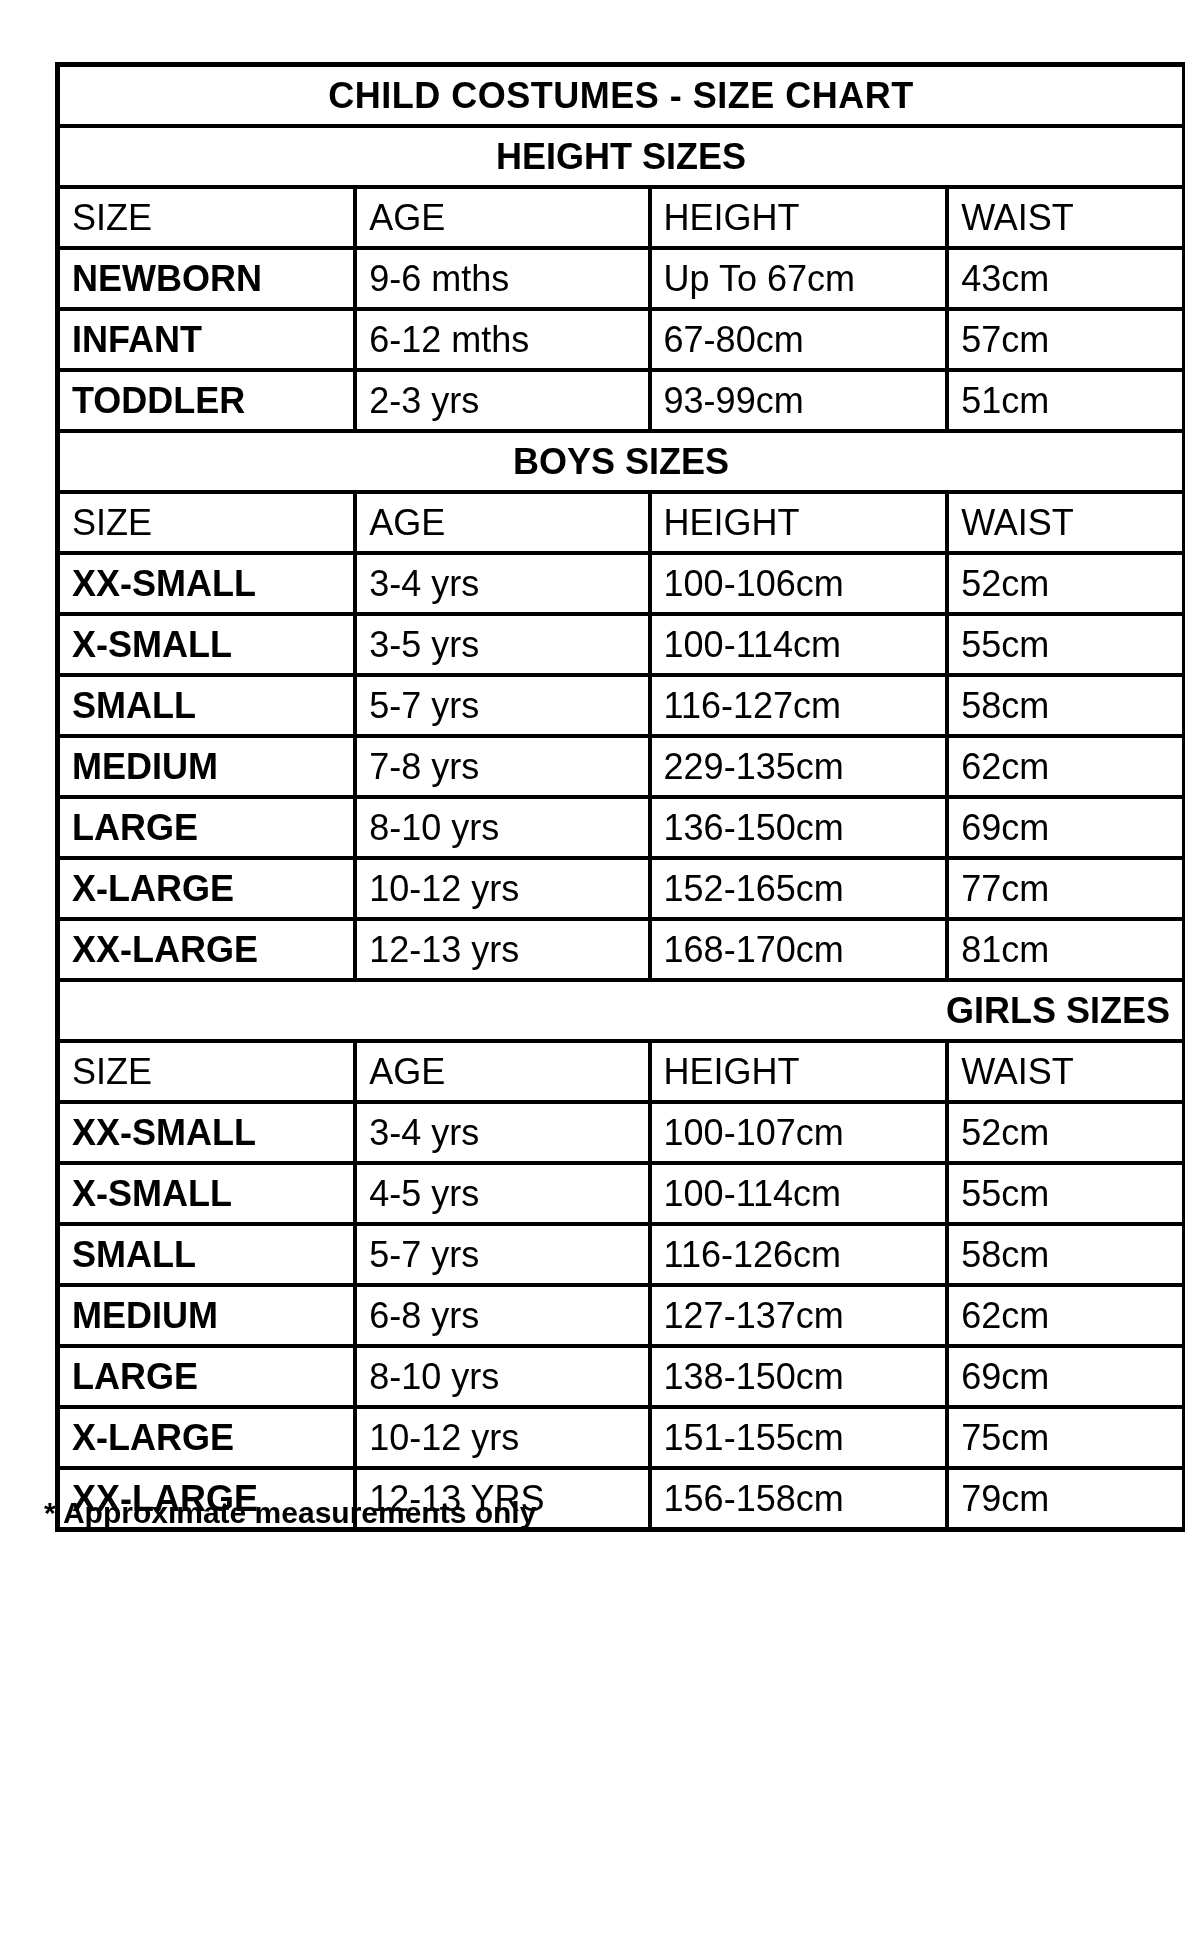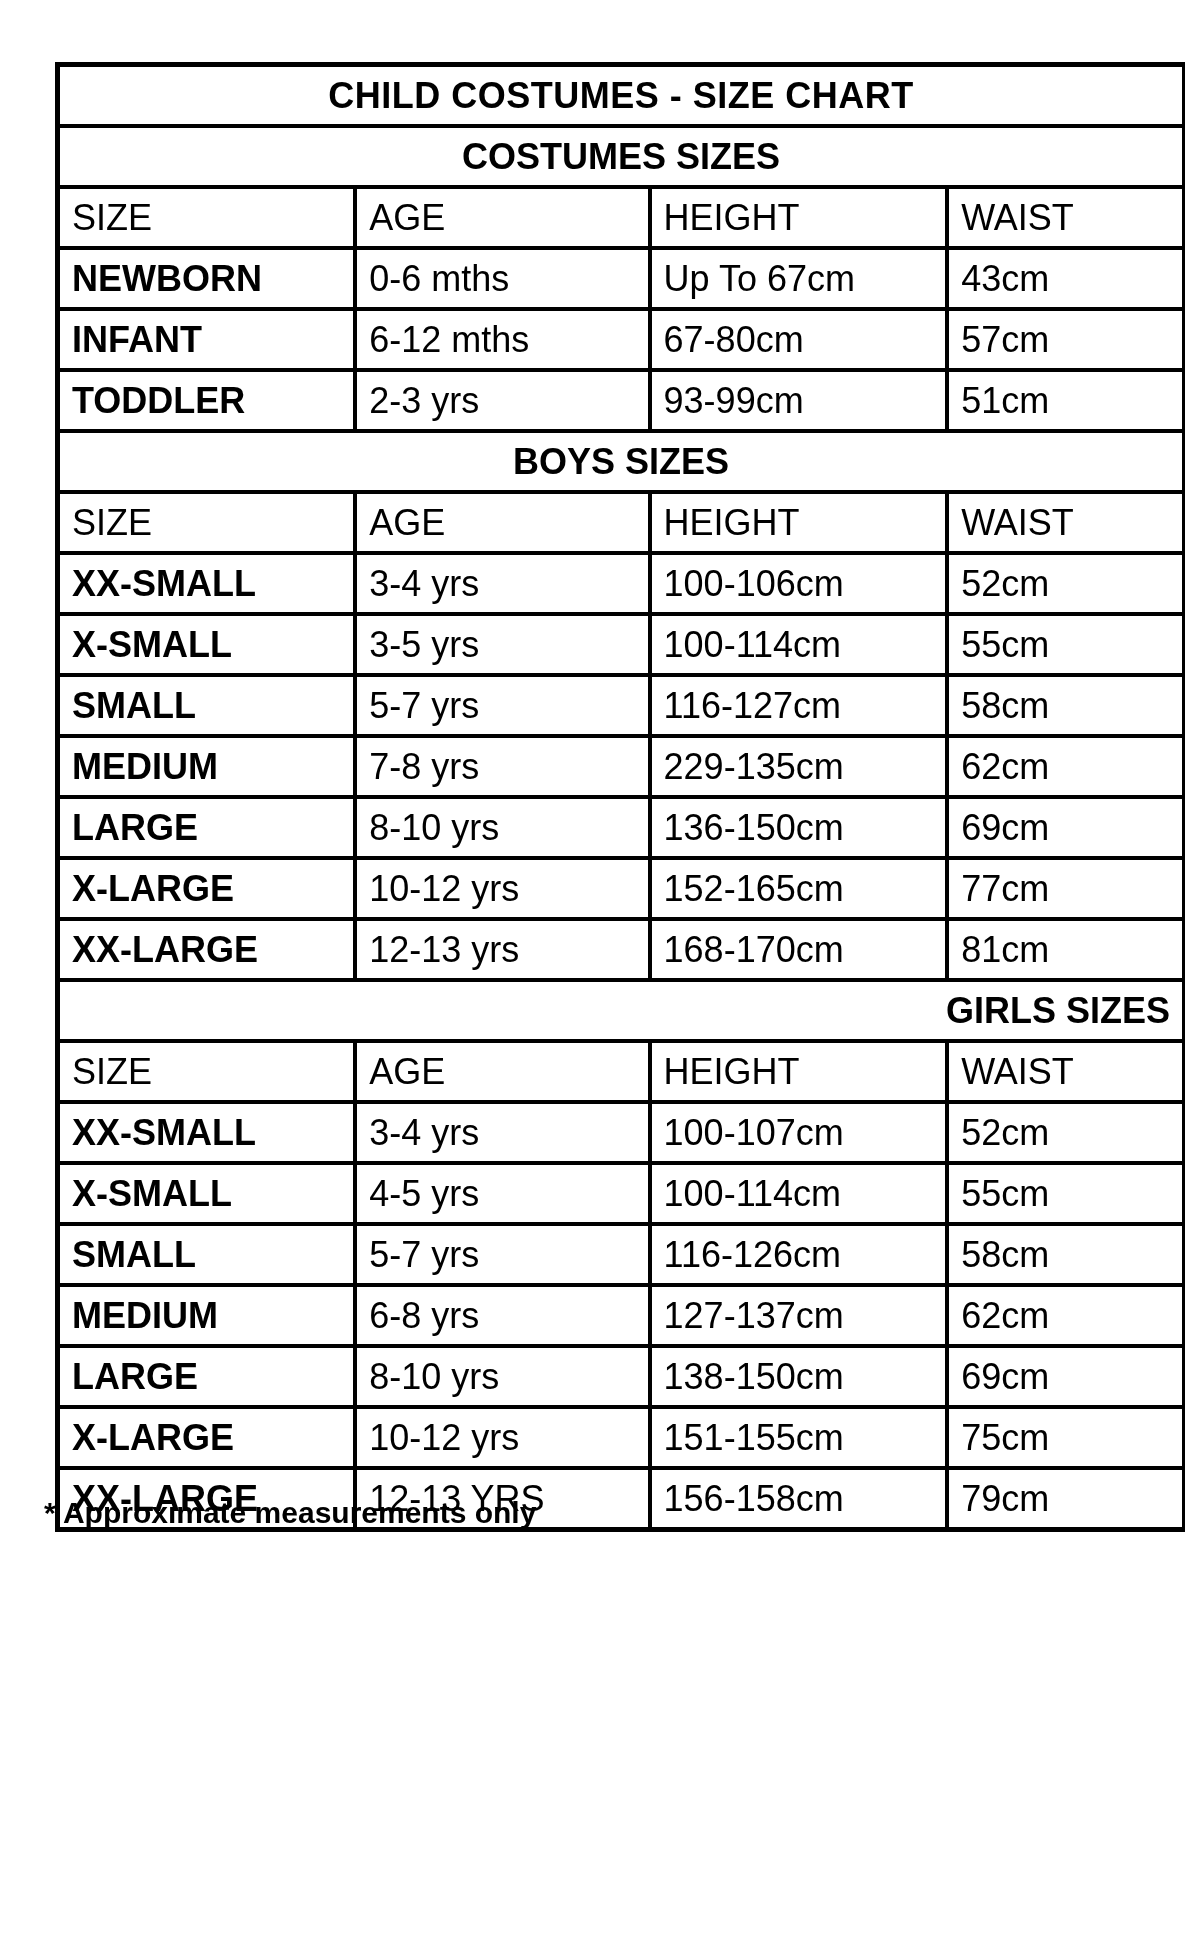--- a/index.html
+++ b/index.html
@@ -58,31 +58,31 @@
         <col style="width:281px">
         <col style="width:224px">
   </colgroup>
 
   <tbody>
         <tr>
     <td colspan="4" class="title-cell">CHILD COSTUMES - SIZE CHART</td>
   </tr>
 
   <tr>
-    <td colspan="4" class="bar bar-toddler">COSTUMES SIZES</td>
+    <td colspan="4" class="bar bar-toddler">HEIGHT SIZES</td>
   </tr>
   <tr>
     <td class="colhead">SIZE</td>
     <td class="colhead">AGE</td>
     <td class="colhead">HEIGHT</td>
     <td class="colhead">WAIST</td>
   </tr>
   <tr>
     <td class="size-col">NEWBORN</td>
-    <td>0-6 mths</td>
+    <td>9-6 mths</td>
     <td>Up To 67cm</td>
     <td>43cm</td>
   </tr>
   <tr>
     <td class="size-col">INFANT</td>
     <td>6-12 mths</td>
     <td>67-80cm</td>
     <td>57cm</td>
   </tr>
   <tr>

